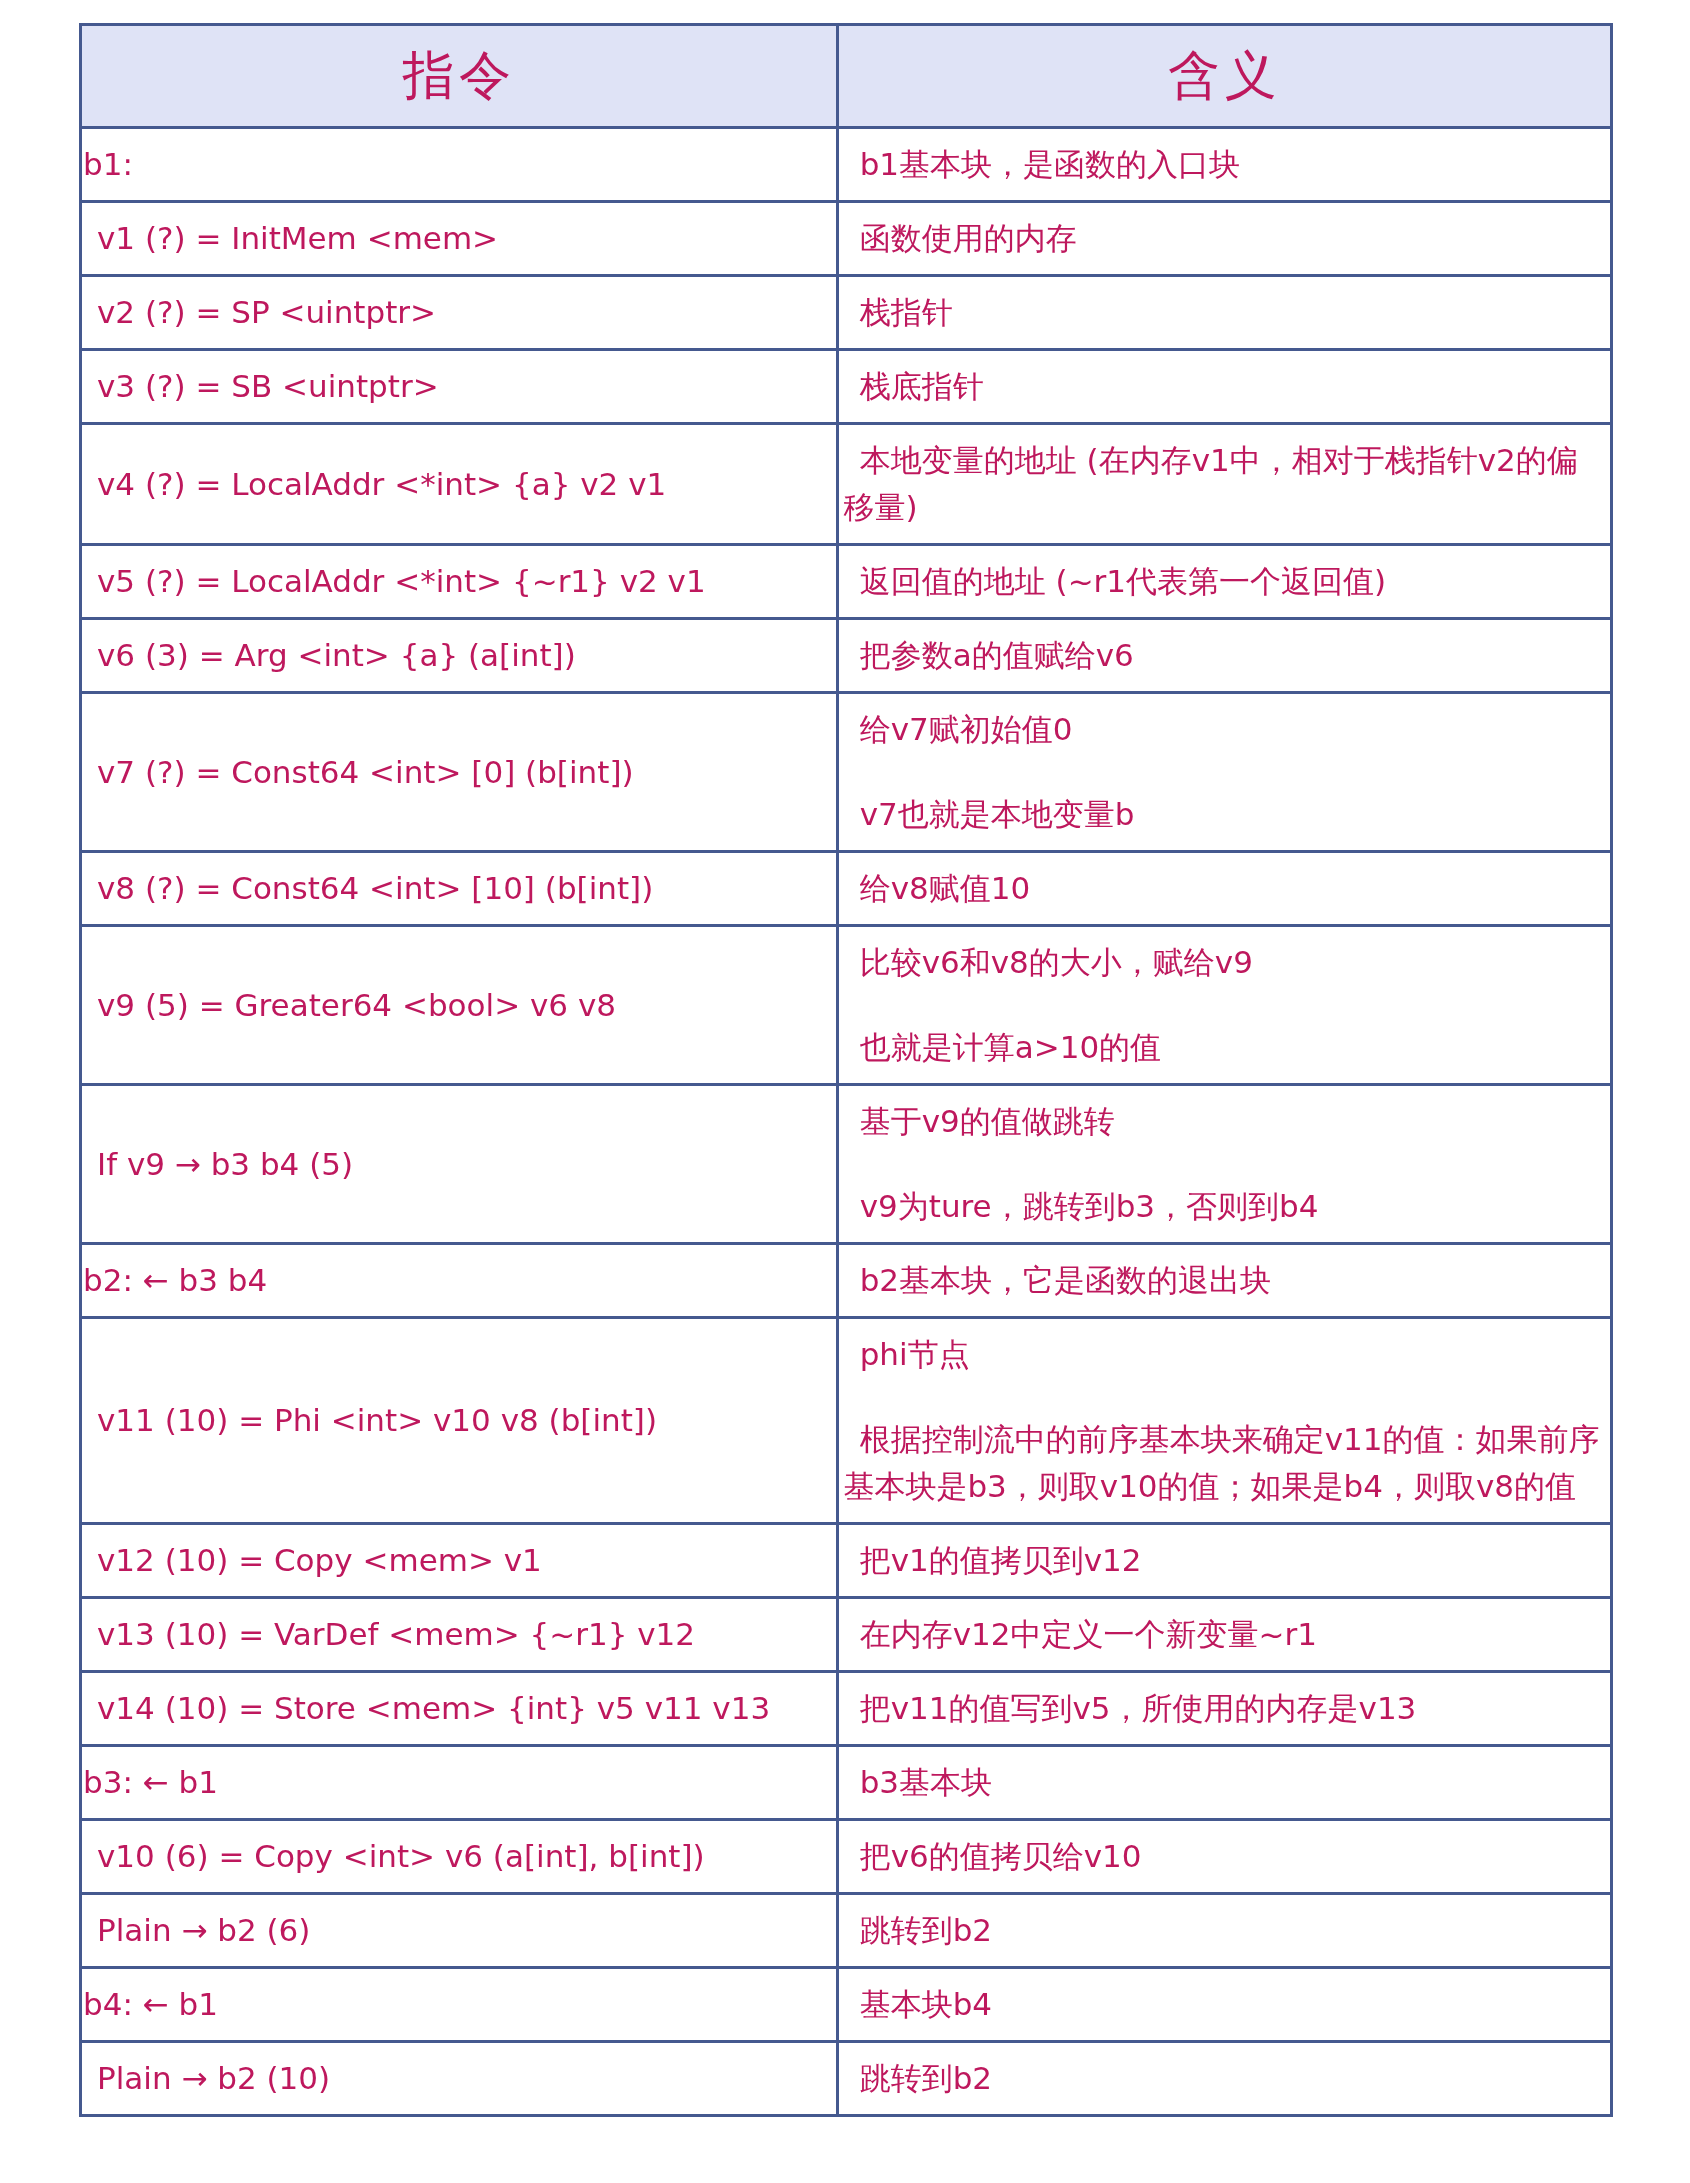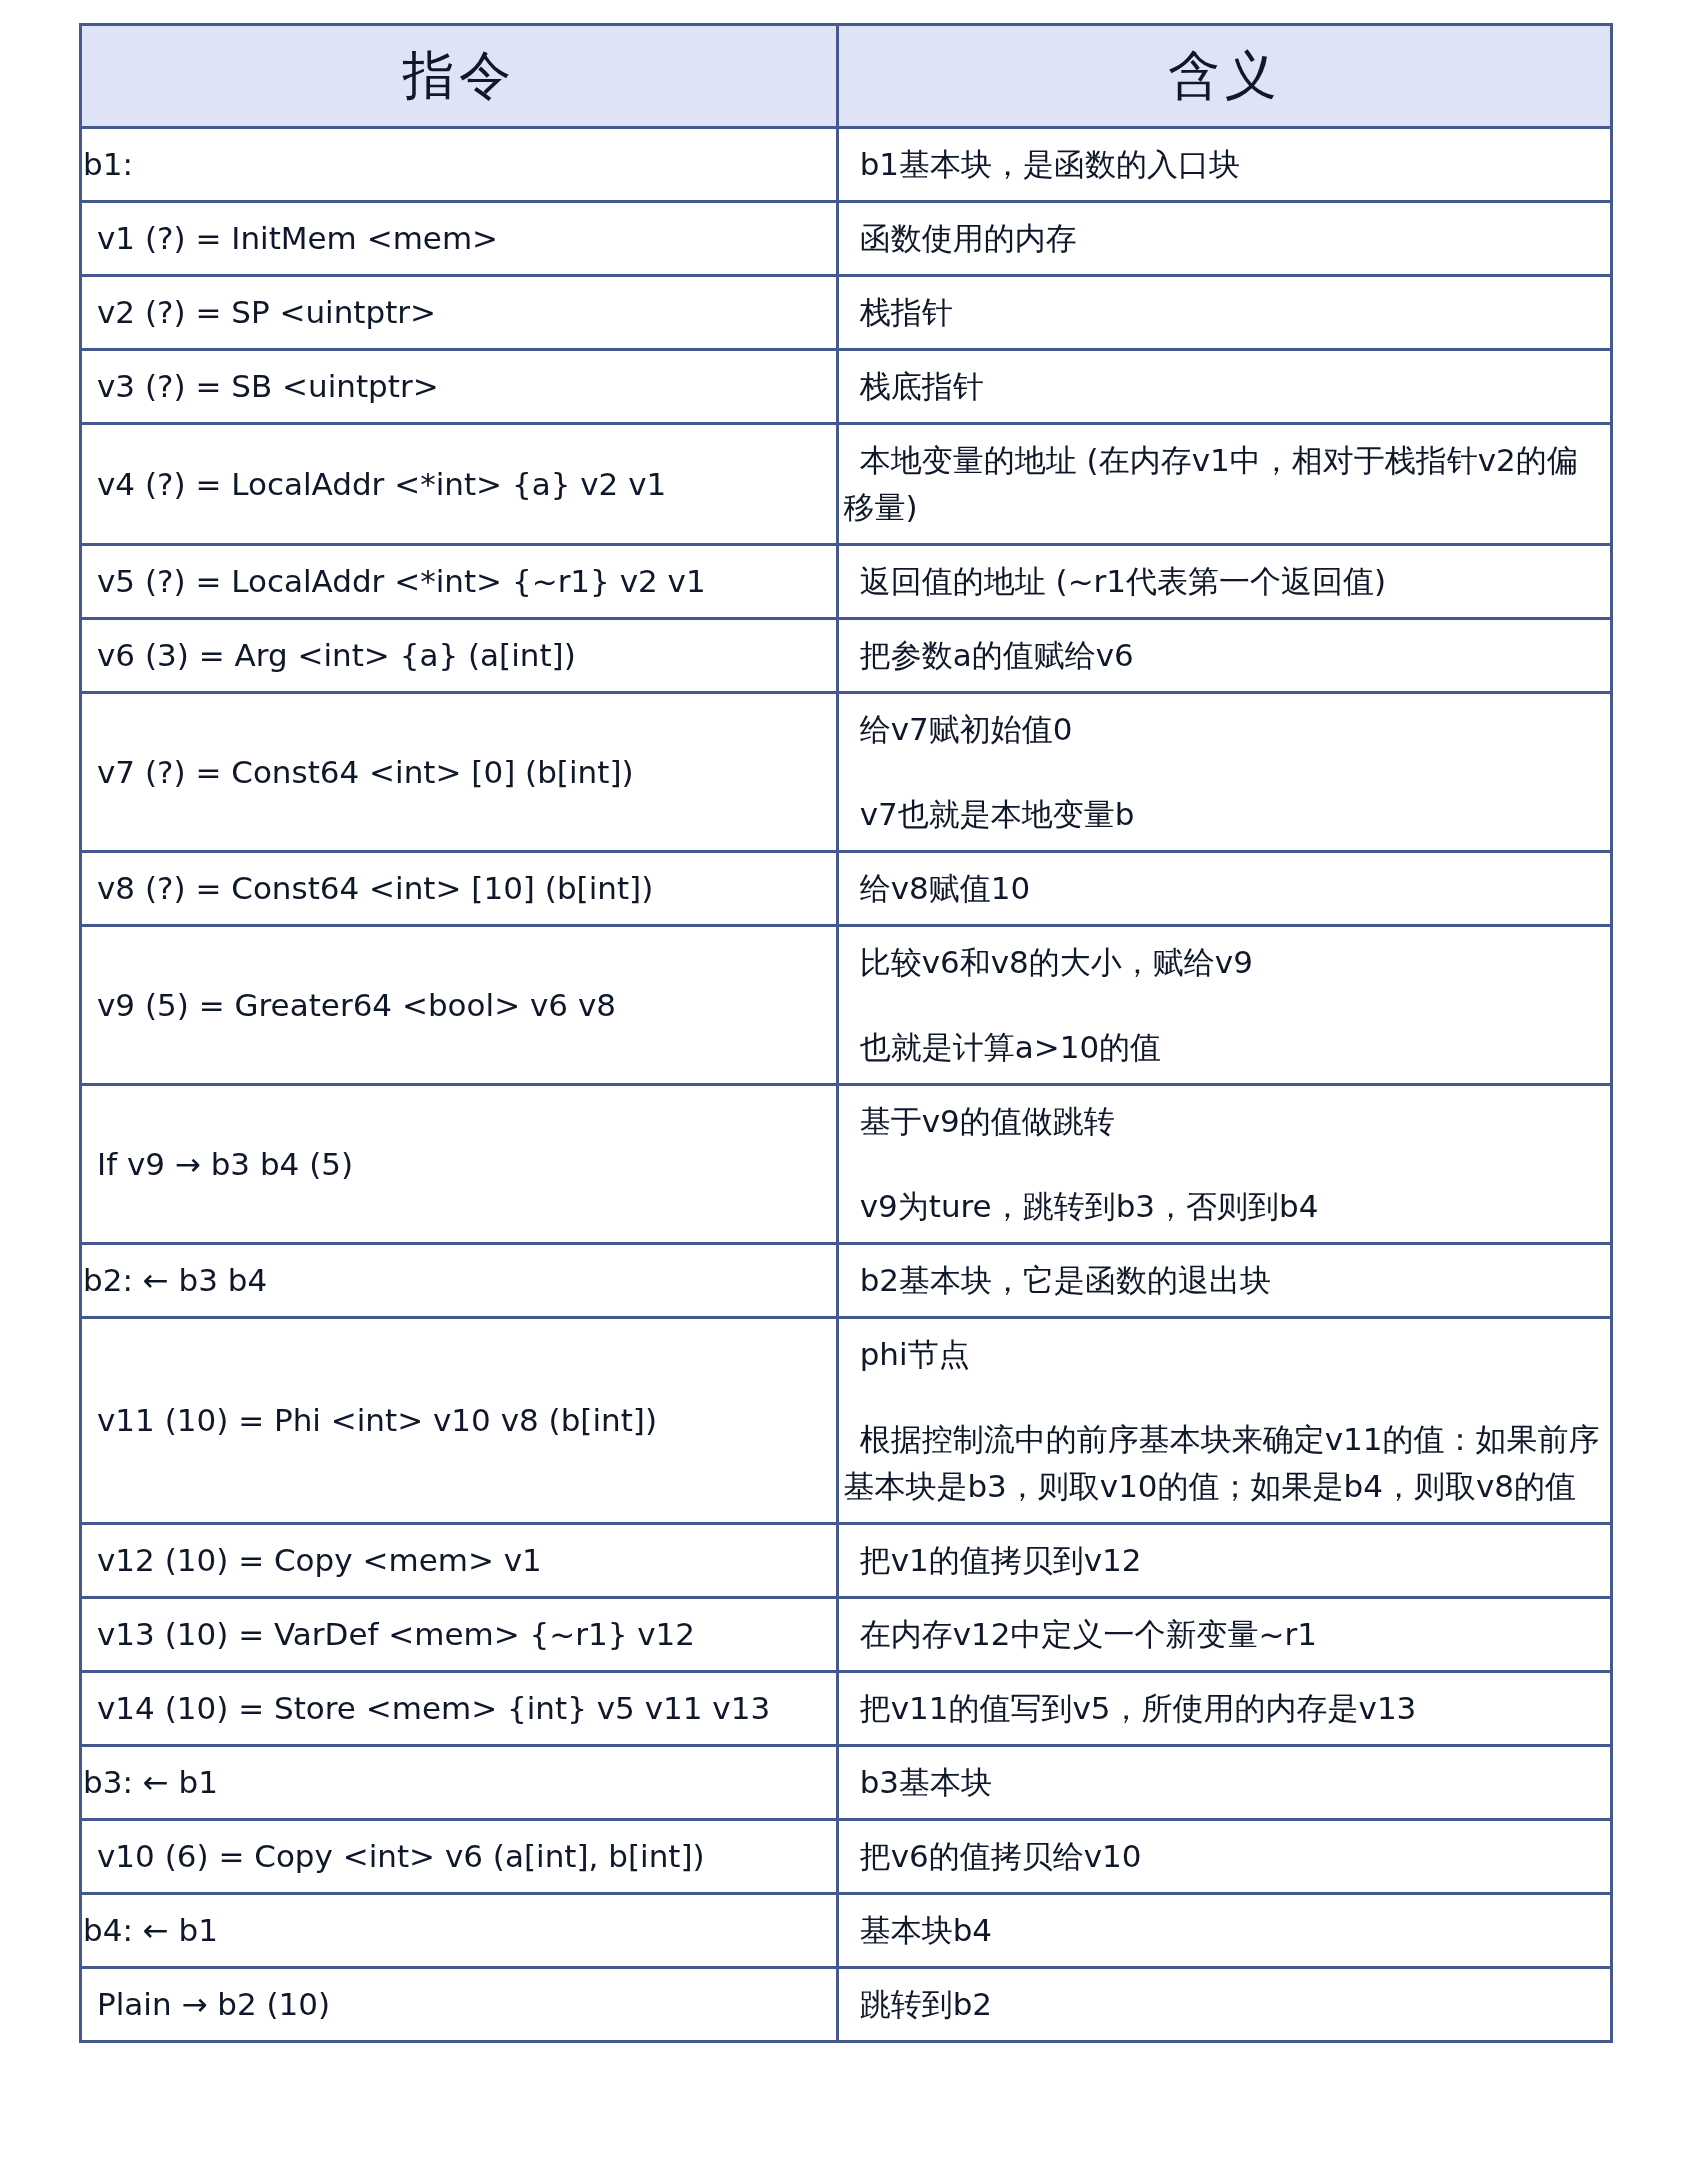--- a/index.html
+++ b/index.html
@@ -22,21 +22,21 @@
   table {
     border-collapse: collapse;
     table-layout: fixed;
     width: 1531px;
   }
   col.c1 { width: 757px; }
   col.c2 { width: 774px; }
   th, td {
     border: 3.7px solid #45598f;
     vertical-align: middle;
-    color: #0f172a;
+    color: #be185d;
   }
   th {
     background: #dfe3f6;
     font-size: 52px;
     font-weight: 500;
     height: 98px;
     text-align: center;
     letter-spacing: 4.4px;
   }
   td {
@@ -182,20 +182,26 @@
     <td class="meaning">
             <p>b3基本块</p>
           </td>
   </tr>
         <tr class="value">
     <td class="instruction">v10 (6) = Copy &lt;int&gt; v6 (a[int], b[int])</td>
     <td class="meaning">
             <p>把v6的值拷贝给v10</p>
           </td>
   </tr>
+        <tr class="value">
+    <td class="instruction">Plain → b2 (6)</td>
+    <td class="meaning">
+            <p>跳转到b2</p>
+          </td>
+  </tr>
         <tr class="block">
     <td class="instruction">b4: ← b1</td>
     <td class="meaning">
             <p>基本块b4</p>
           </td>
   </tr>
         <tr class="value">
     <td class="instruction">Plain → b2 (10)</td>
     <td class="meaning">
             <p>跳转到b2</p>

